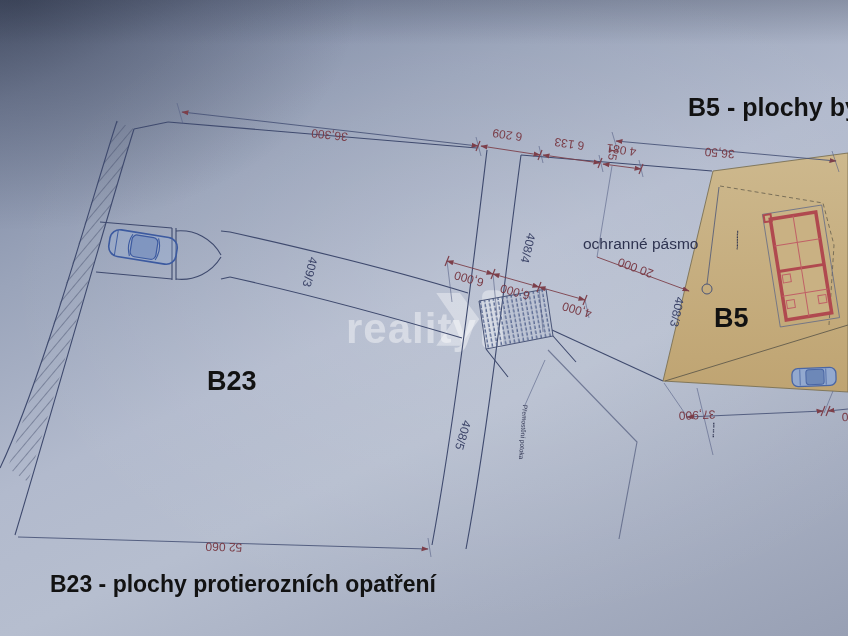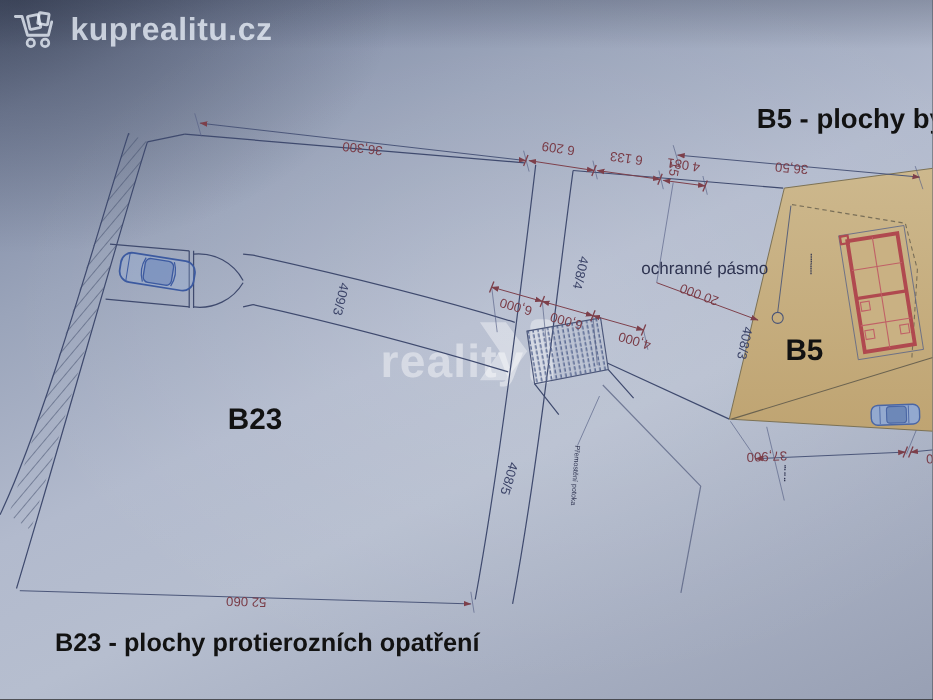--- a/index.html
+++ b/index.html
@@ -32,32 +32,20 @@
   .dimtx{fill:#7a3c47;font-size:12px;font-family:"Liberation Sans",sans-serif;}
   .parceltx{fill:#3c4468;font-size:12px;font-family:"Liberation Sans",sans-serif;}
   .blacktx{fill:#121212;font-weight:700;font-family:"Liberation Sans",sans-serif;}
   .note{fill:#2e3350;font-family:"Liberation Sans",sans-serif;}
 </style>
 </head>
 <body>
 
 <div class="stage">
 
-  <div class="brand">
-    <svg width="42" height="38" viewBox="0 0 42 38">
-      <g fill="none" stroke="rgba(233,239,249,0.78)" stroke-width="2.6" stroke-linecap="round" stroke-linejoin="round">
-        <path d="M2,7 L8,7 L13,24 L32,24 L35,12"></path>
-        <rect x="14" y="6" width="10" height="12" rx="1" transform="rotate(-12 19 12)"></rect>
-        <rect x="23" y="4" width="9" height="10" rx="1" transform="rotate(9 27 9)"></rect>
-      </g>
-      <circle cx="16" cy="31" r="3.4" fill="none" stroke="rgba(233,239,249,0.78)" stroke-width="2.4"></circle>
-      <circle cx="29" cy="31" r="3.4" fill="none" stroke="rgba(233,239,249,0.78)" stroke-width="2.4"></circle>
-    </svg>
-    <span class="brand-text">kuprealitu.cz</span>
-  </div>
 
   <div class="wm-text">reality</div>
   <svg class="wm-logo" width="70" height="66" viewBox="0 0 100 95">
     <polygon points="0,10 34,10 62,48 34,86 0,86 26,48" fill="rgba(255,255,255,0.38)"></polygon>
     <rect x="66" y="6" width="30" height="84" rx="9" fill="rgba(255,255,255,0.38)"></rect>
   </svg>
 
   <svg class="plan" width="848" height="636" viewBox="0 0 848 636">
     <defs>
       <marker id="ar" viewBox="0 0 10 10" refX="9" refY="5" markerWidth="8" markerHeight="8" orient="auto-start-reverse">

